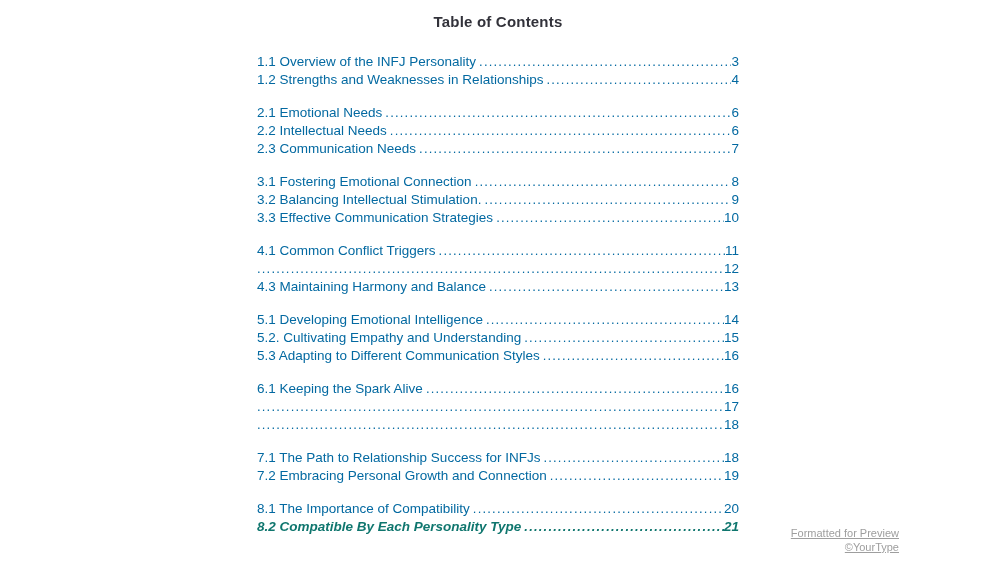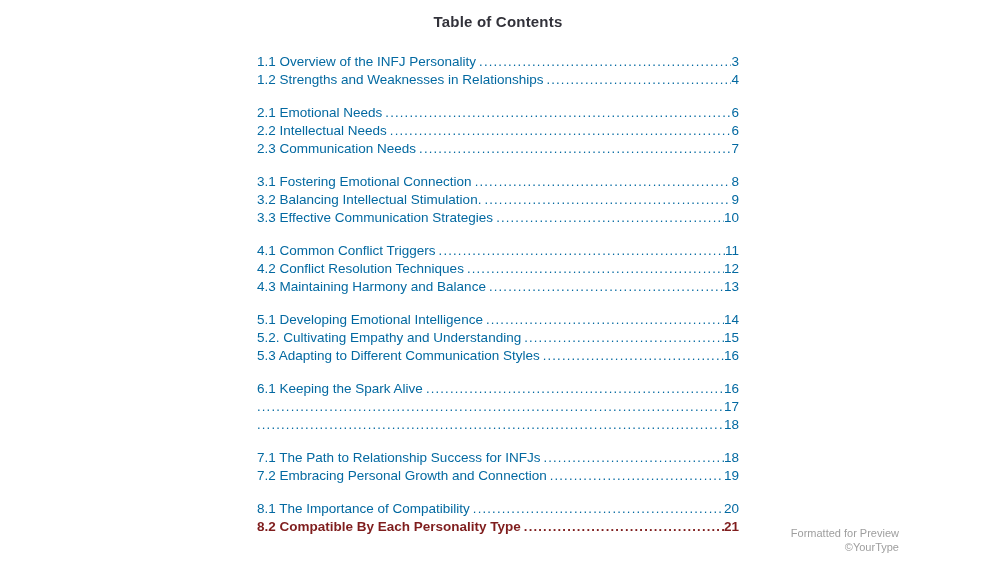--- a/index.html
+++ b/index.html
@@ -39,30 +39,32 @@
   }
   .toc-row .label { flex: 0 0 auto; padding-right: 3px; }
   .toc-row .dots {
     flex: 1 1 auto;
     overflow: hidden;
     letter-spacing: 1.2px;
     font-size: 13px;
   }
   .toc-row .pg { flex: 0 0 auto; }
   .toc-row.highlight {
-    color: #7f1d1d;
+    color: #0f766e;
     font-weight: bold;
+    font-style: italic;
   }
   .footer {
     position: absolute;
     right: 20px; bottom: 12px;
     text-align: right;
     font-size: 11px;
     line-height: 14px;
     color: #9e9e9e;
+    text-decoration: underline;
   }
 </style>
 </head>
 <body>
 
 <div class="page">
   <div class="toc-wrap">
     <div class="title">Table of Contents</div>
     <div id="toc">
         <div class="toc-section">
@@ -111,21 +113,20 @@
             <span class="pg">10</span>
           </div>
         </div>
         <div class="toc-section">
           <div class="toc-row">
             <span class="label">4.1 Common Conflict Triggers</span>
             <span class="dots">........................................................................................................................................................................................................</span>
             <span class="pg">11</span>
           </div>
           <div class="toc-row">
-            <span class="label">4.2 Conflict Resolution Techniques</span>
             <span class="dots">........................................................................................................................................................................................................</span>
             <span class="pg">12</span>
           </div>
           <div class="toc-row">
             <span class="label">4.3 Maintaining Harmony and Balance</span>
             <span class="dots">........................................................................................................................................................................................................</span>
             <span class="pg">13</span>
           </div>
         </div>
         <div class="toc-section">

